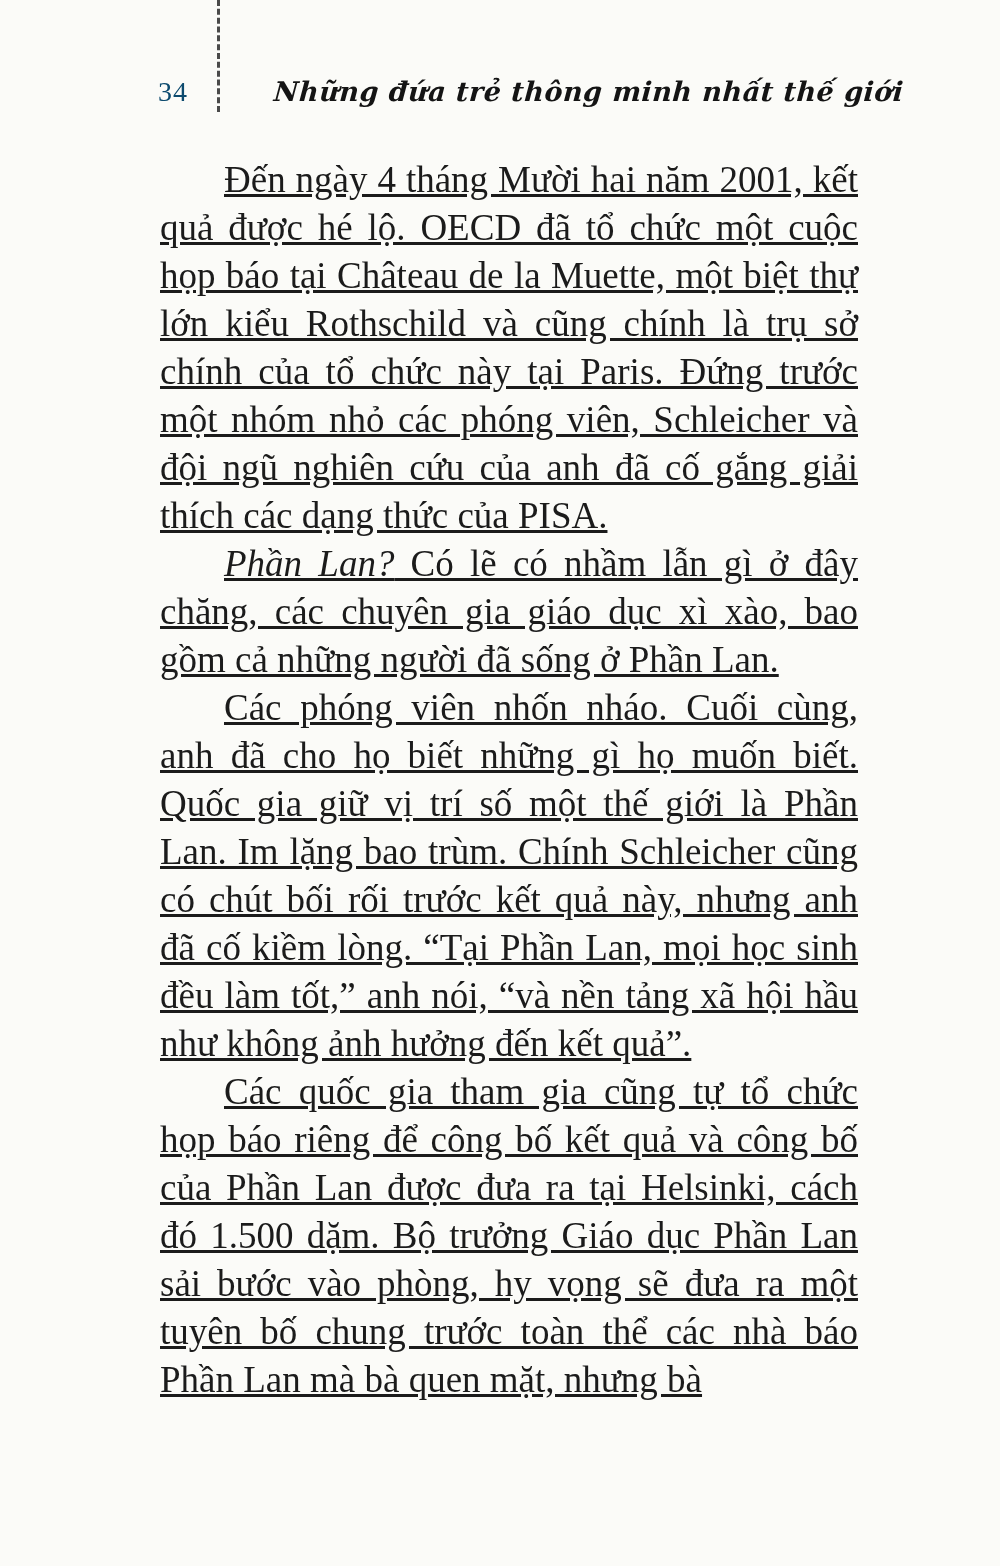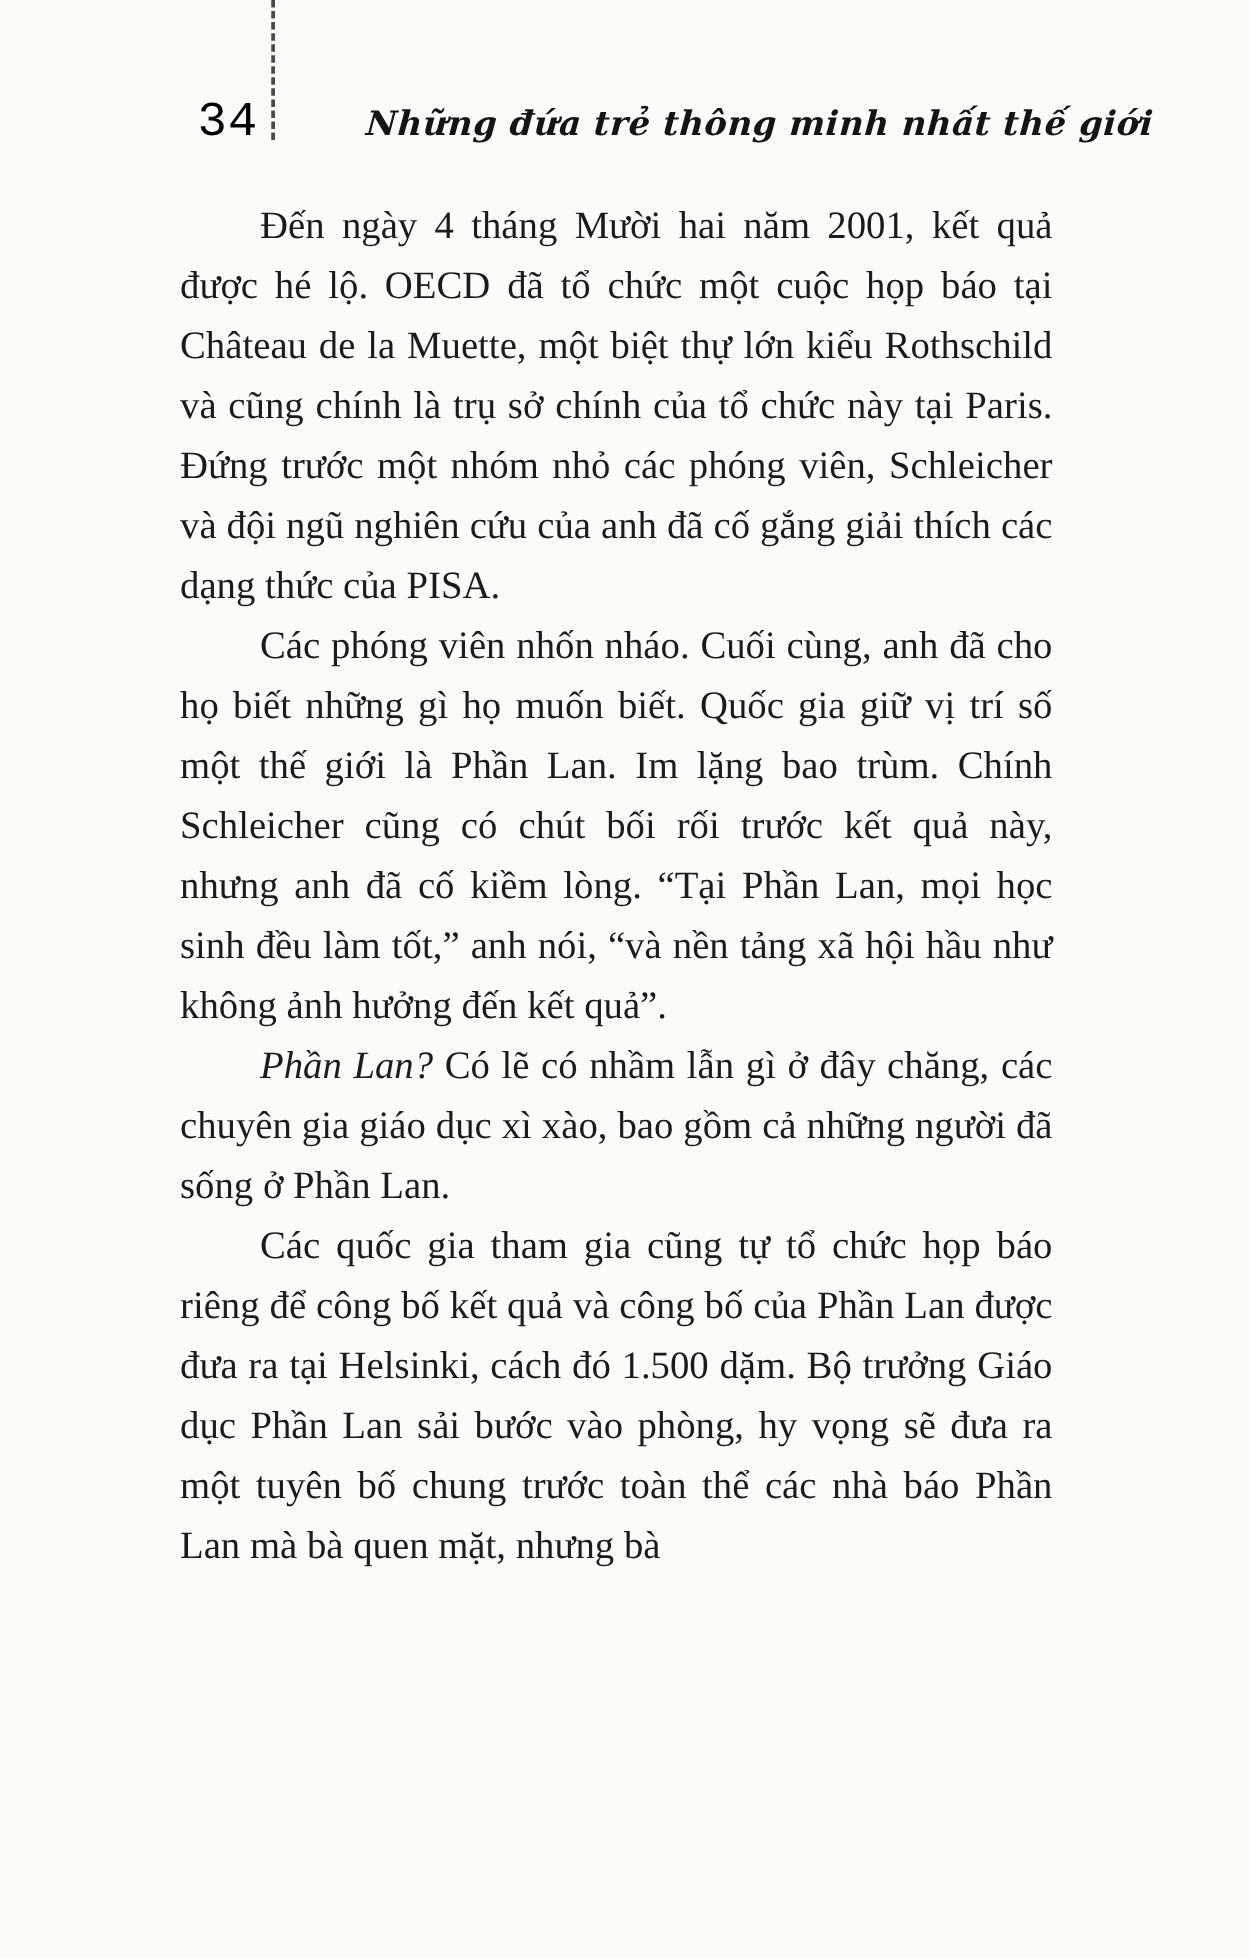--- a/index.html
+++ b/index.html
@@ -28,46 +28,46 @@
 
   .page-header {
     position: absolute;
     top: 76px;
     left: 158px;
     right: 130px;
     display: flex;
     align-items: baseline;
   }
   .page-number {
-    font-size: 39px;
+    font-size: 28px;
     letter-spacing: 1px;
-    color: #000000;
-    font-family: Liberation Mono, monospace;
+    color: #0c4a6e;
   }
   .header-title {
     margin-left: 86px;
     font-size: 27px;
     font-style: italic;
     font-weight: bold;
     font-family: "DejaVu Serif", serif;
     color: #141414;
     transform: skewX(-4deg);
     letter-spacing: 0.5px;
     white-space: nowrap;
   }
 
   .page-body {
     position: absolute;
     top: 156px;
-    left: 144px;
+    left: 160px;
     width: 698px;
-    font-size: 31px;
+    font-size: 37px;
     line-height: 48px;
     text-align: justify;
     text-justify: inter-word;
+    text-decoration: underline;
   }
   .page-body p {
     margin: 0;
     padding: 0;
     text-indent: 64px;
   }
   .page-body p em {
     font-style: italic;
   }
 </style>
@@ -76,16 +76,16 @@
 
 <div class="header-rule"></div>
 
 <div class="page-header">
   <span class="page-number">34</span>
   <span class="header-title">Những đứa trẻ thông minh nhất thế giới</span>
 </div>
 
 <div class="page-body">
     <p><span>Đến ngày 4 tháng Mười hai năm 2001, kết quả được hé lộ. OECD đã tổ chức một cuộc họp báo tại Château de la Muette, một biệt thự lớn kiểu Rothschild và cũng chính là trụ sở chính của tổ chức này tại Paris. Đứng trước một nhóm nhỏ các phóng viên, Schleicher và đội ngũ nghiên cứu của anh đã cố gắng giải thích các dạng thức của PISA.</span></p>
+    <p><em>Phần Lan?</em><span> Có lẽ có nhầm lẫn gì ở đây chăng, các chuyên gia giáo dục xì xào, bao gồm cả những người đã sống ở Phần Lan.</span></p>
     <p><span>Các phóng viên nhốn nháo. Cuối cùng, anh đã cho họ biết những gì họ muốn biết. Quốc gia giữ vị trí số một thế giới là Phần Lan. Im lặng bao trùm. Chính Schleicher cũng có chút bối rối trước kết quả này, nhưng anh đã cố kiềm lòng. “Tại Phần Lan, mọi học sinh đều làm tốt,” anh nói, “và nền tảng xã hội hầu như không ảnh hưởng đến kết quả”.</span></p>
-    <p><em>Phần Lan?</em><span> Có lẽ có nhầm lẫn gì ở đây chăng, các chuyên gia giáo dục xì xào, bao gồm cả những người đã sống ở Phần Lan.</span></p>
     <p><span>Các quốc gia tham gia cũng tự tổ chức họp báo riêng để công bố kết quả và công bố của Phần Lan được đưa ra tại Helsinki, cách đó 1.500 dặm. Bộ trưởng Giáo dục Phần Lan sải bước vào phòng, hy vọng sẽ đưa ra một tuyên bố chung trước toàn thể các nhà báo Phần Lan mà bà quen mặt, nhưng bà</span></p>
   </div>
 
 </body></html>

